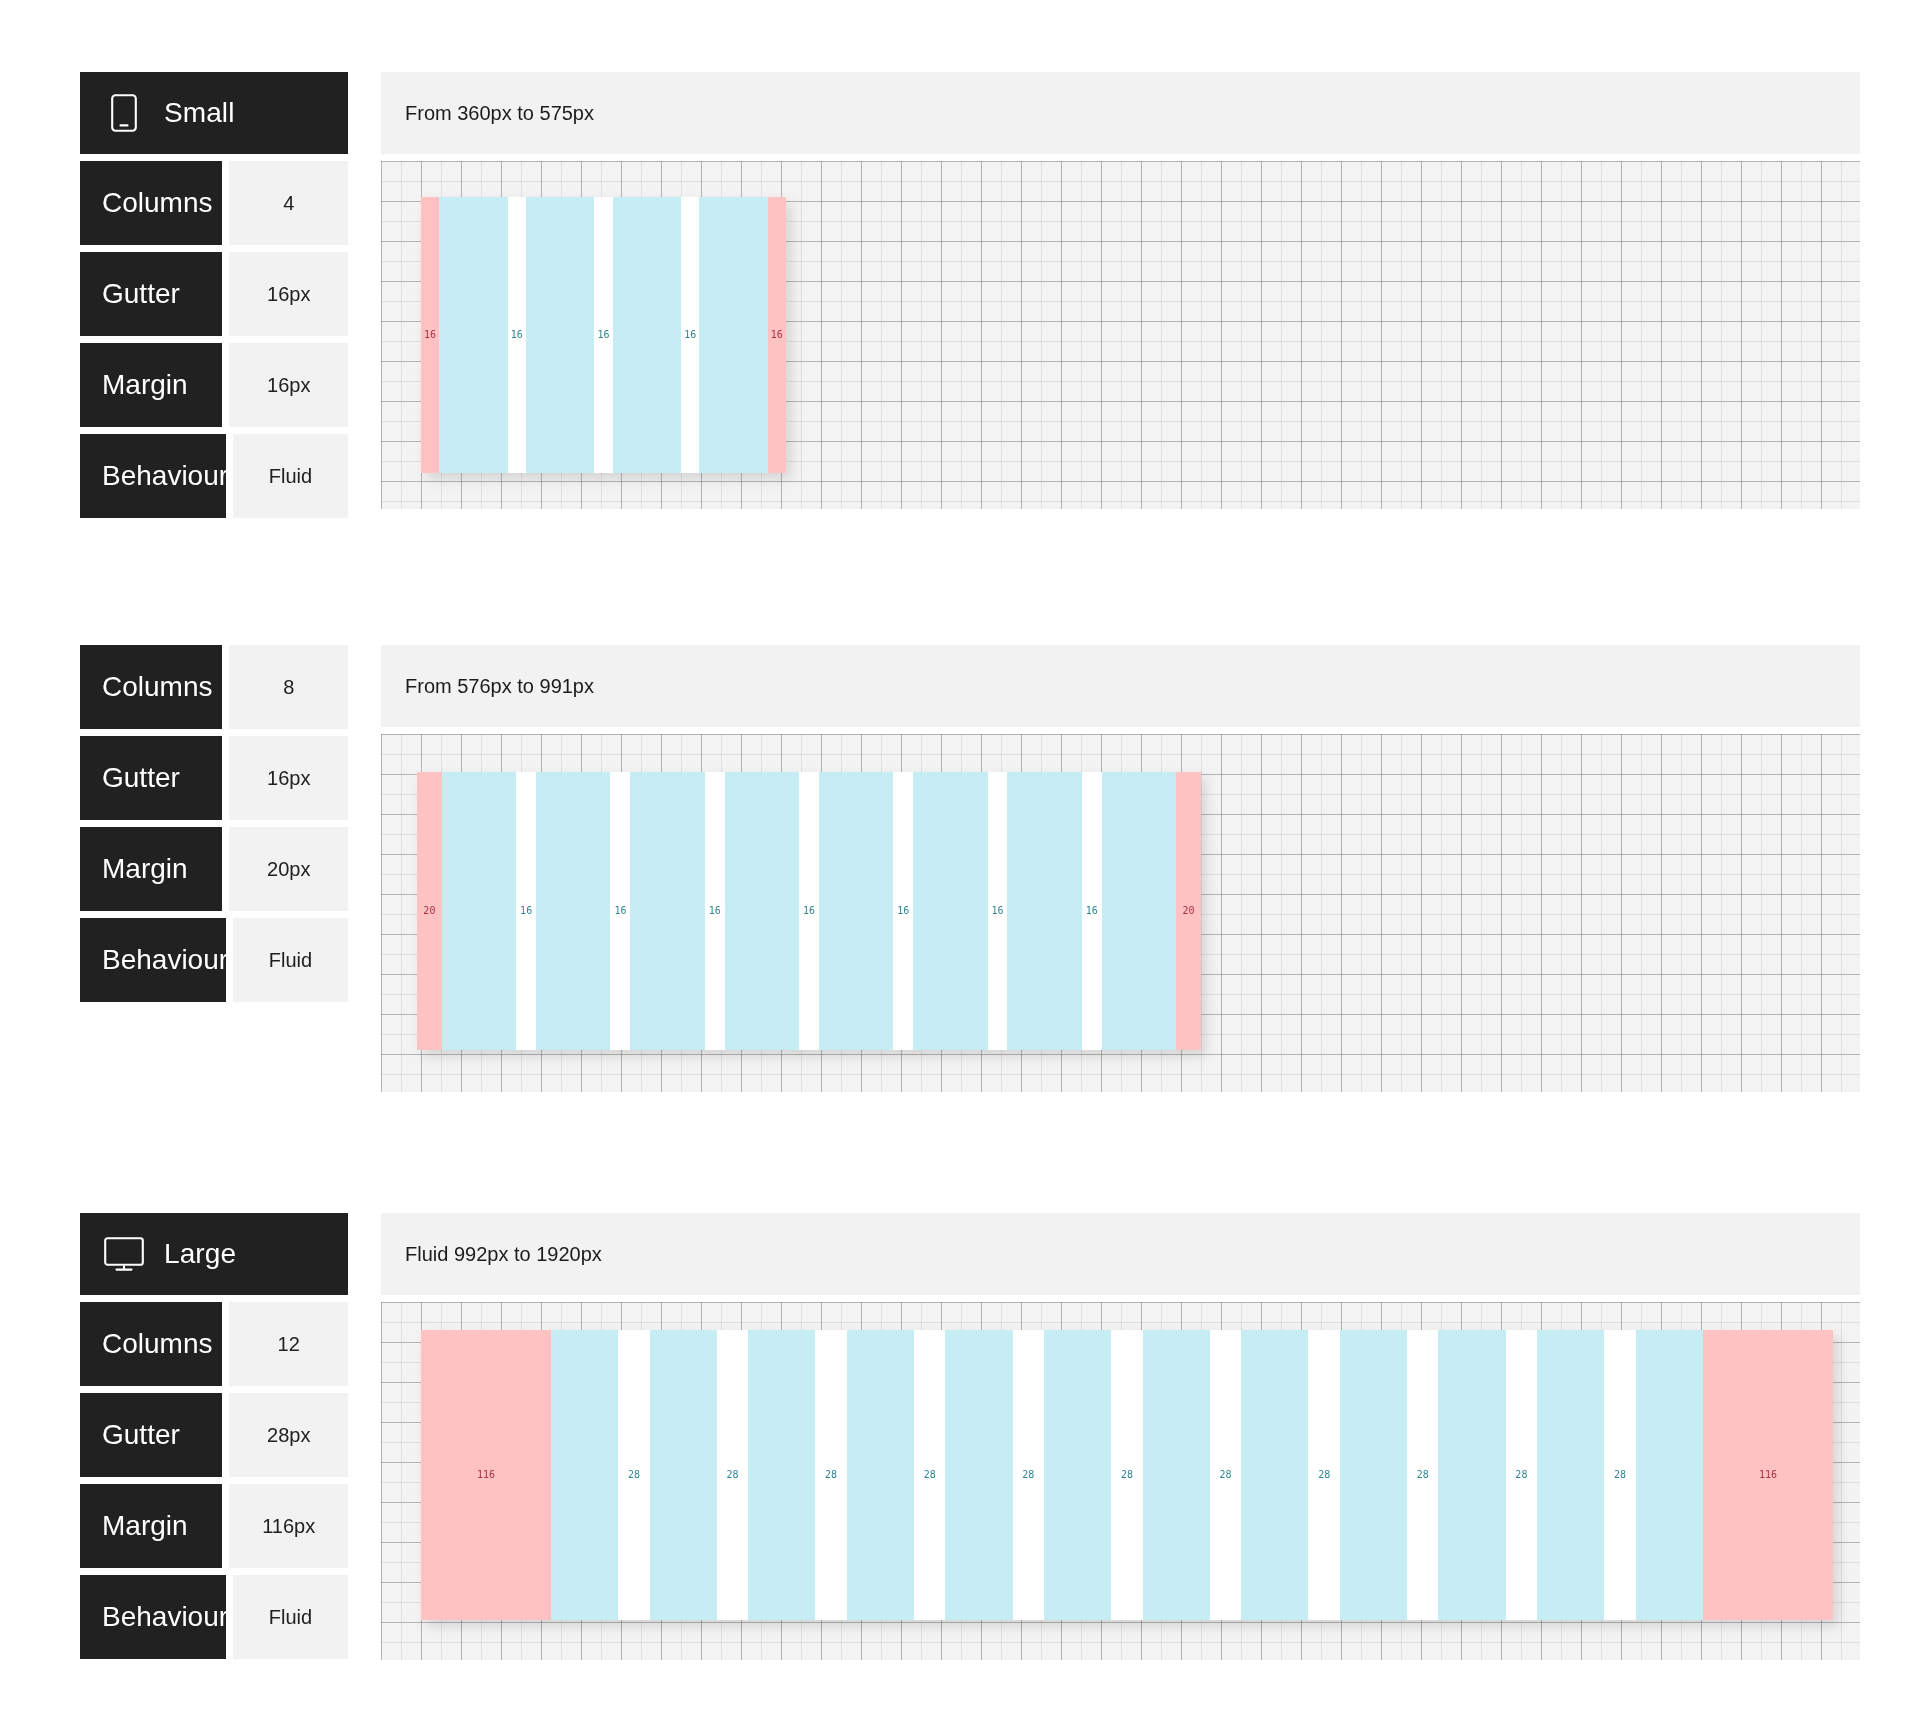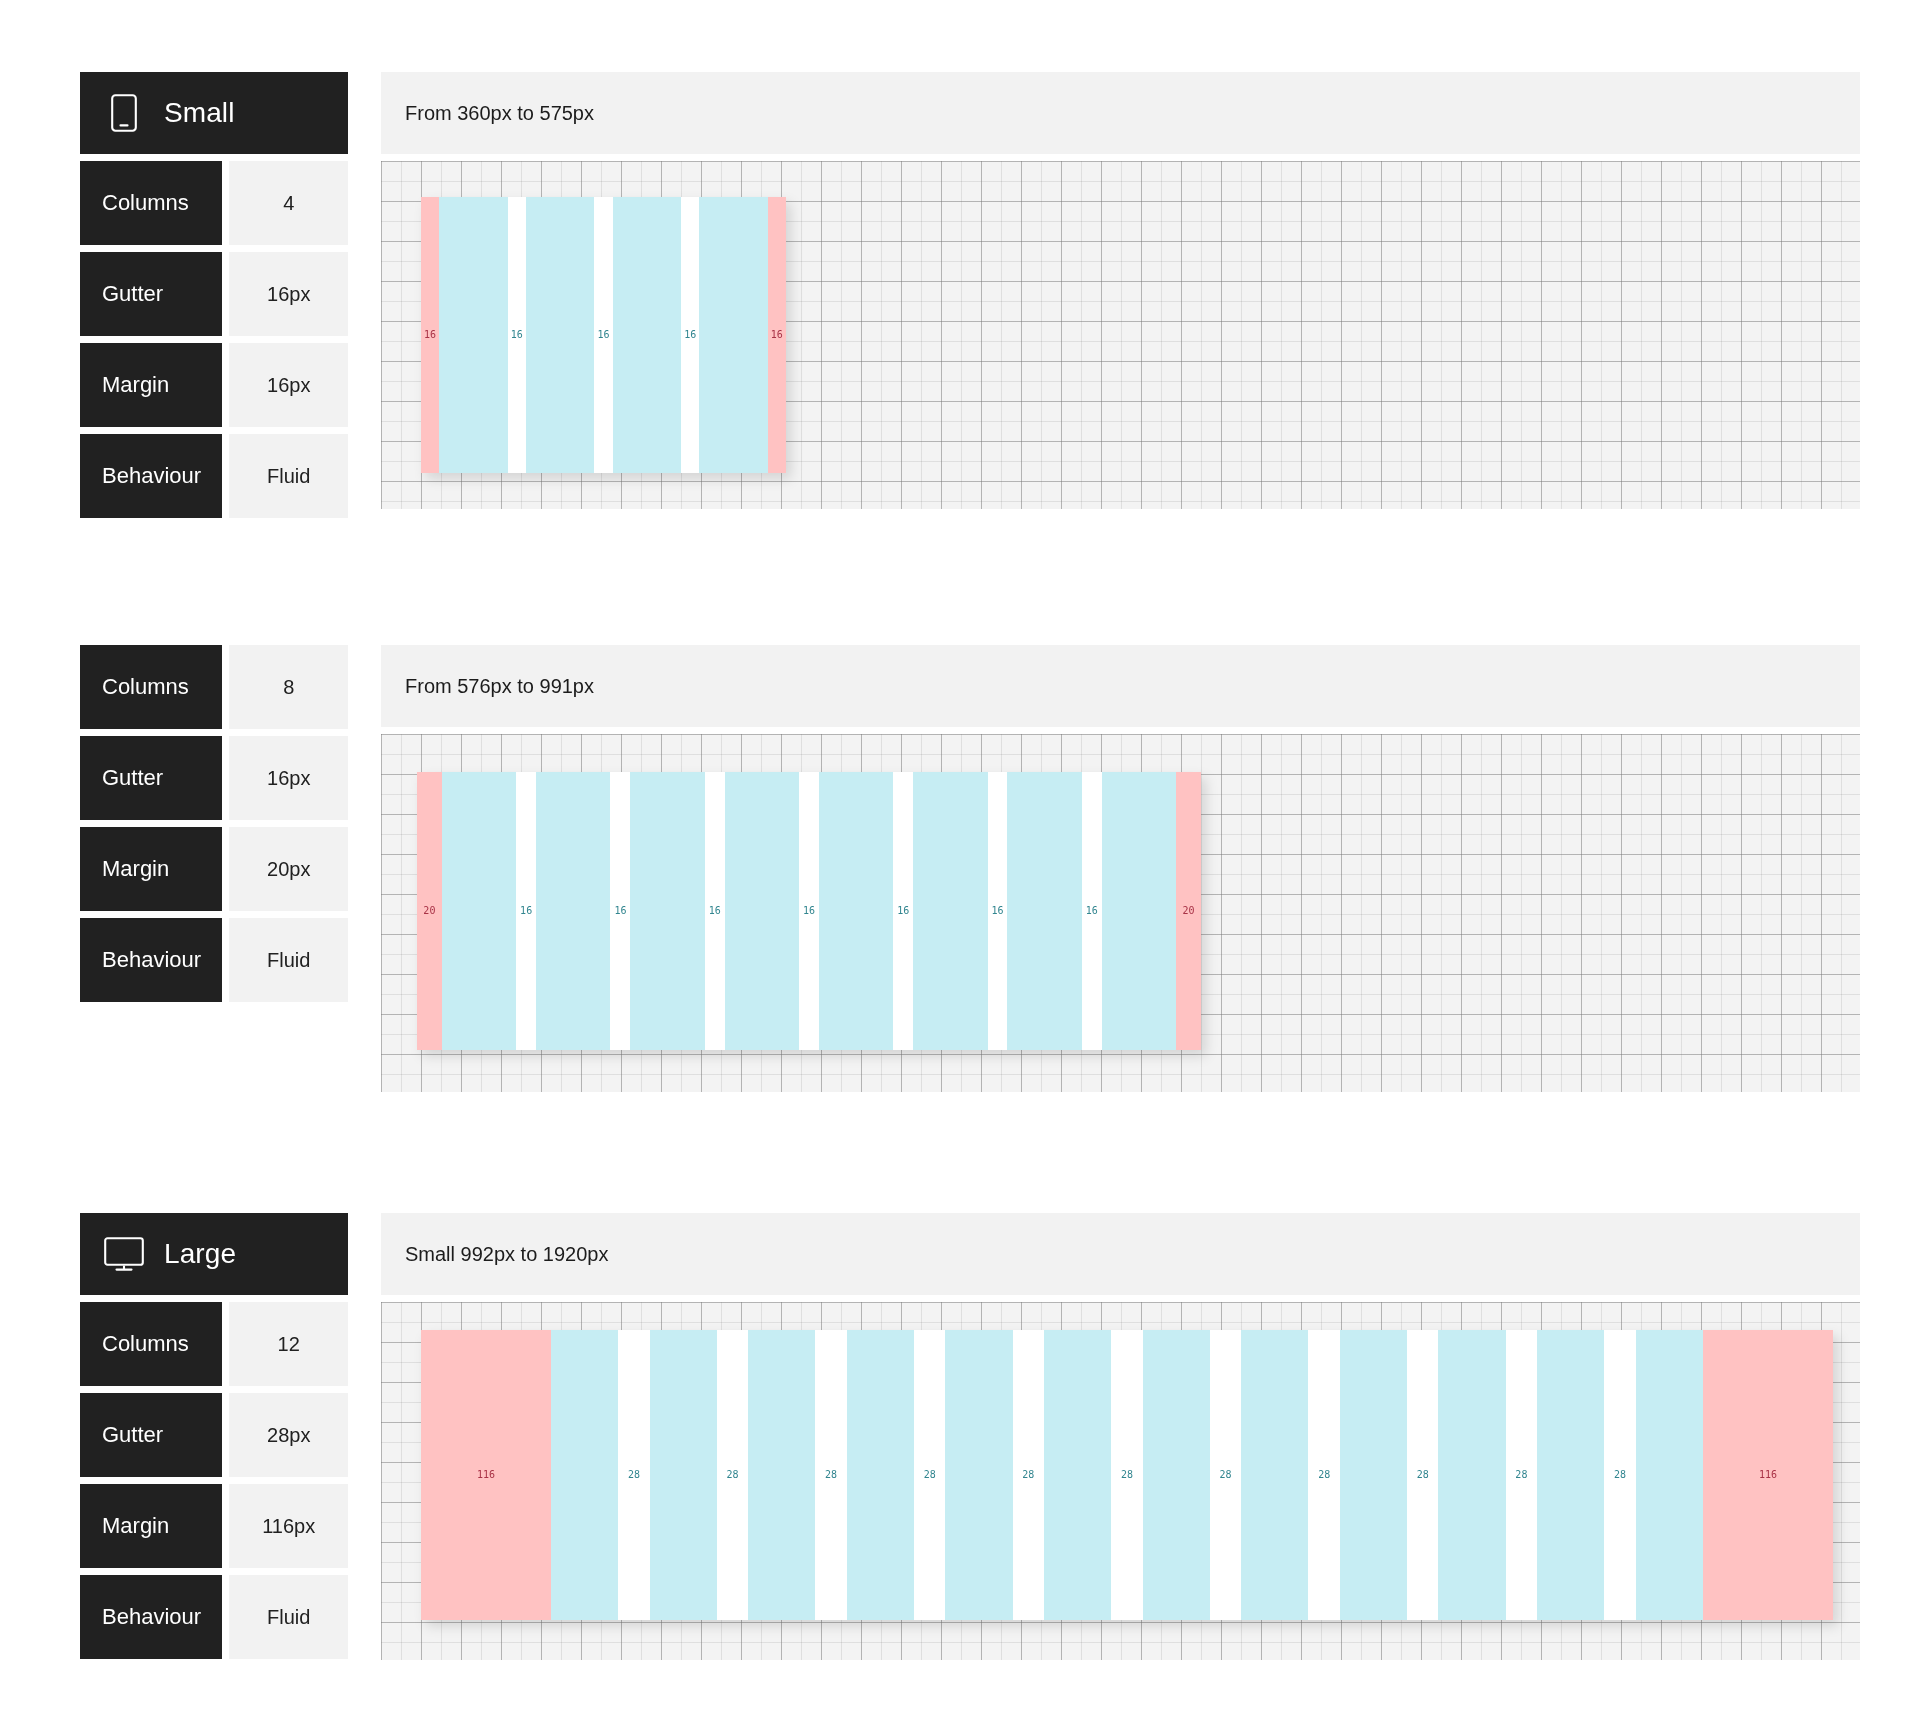--- a/index.html
+++ b/index.html
@@ -72,21 +72,21 @@
     margin-bottom: 7px;
   }
   .spec-key {
     width: 146px;
     height: 84px;
     background: #212121;
     color: #ffffff;
     display: flex;
     align-items: center;
     padding-left: 22px;
-    font-size: 22px;
+    font-size: 28px;
     font-weight: 400;
   }
   .spec-val {
     width: 122px;
     height: 84px;
     background: #f2f2f2;
     color: #212121;
     display: flex;
     align-items: center;
     justify-content: center;
@@ -313,21 +313,21 @@
             <div class="spec-row">
               <div class="spec-key">Margin</div>
               <div class="spec-val">116px</div>
             </div>
             <div class="spec-row">
               <div class="spec-key">Behaviour</div>
               <div class="spec-val">Fluid</div>
             </div>
           </div>
           <div class="demo">
-            <div class="demo-header">Small 992px to 1920px</div>
+            <div class="demo-header">Fluid 992px to 1920px</div>
             <div class="grid-canvas" style="height:358px;">
               <div class="cols-wrap" style="left:40px; top:28px; width:1412px; height:290px;">
                 <div class="col-block margin" style="width:129.9936507936508px">
                   <span class="measure m-margin">116</span>
                 </div>
                 <div class="col-block column" style="width:67.23809523809524px"></div>
                 <div class="col-block gutter" style="width:31.37777777777778px">
                   <span class="measure m-gutter">28</span>
                 </div>
                 <div class="col-block column" style="width:67.23809523809524px"></div>

